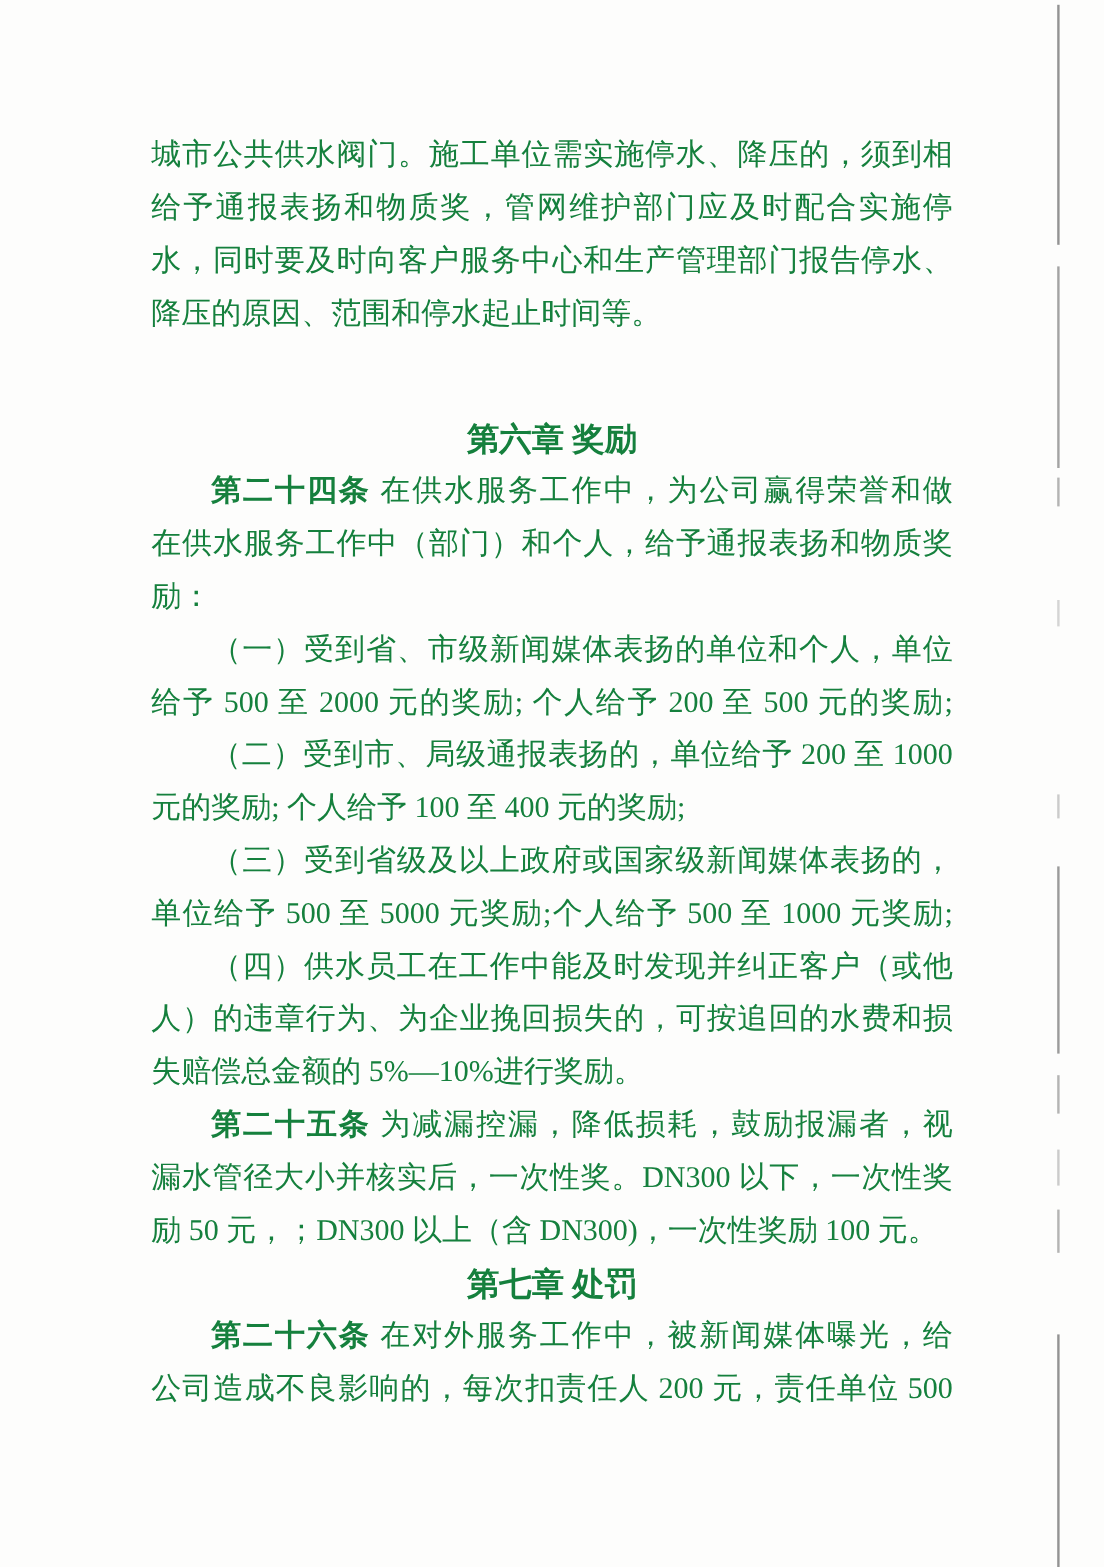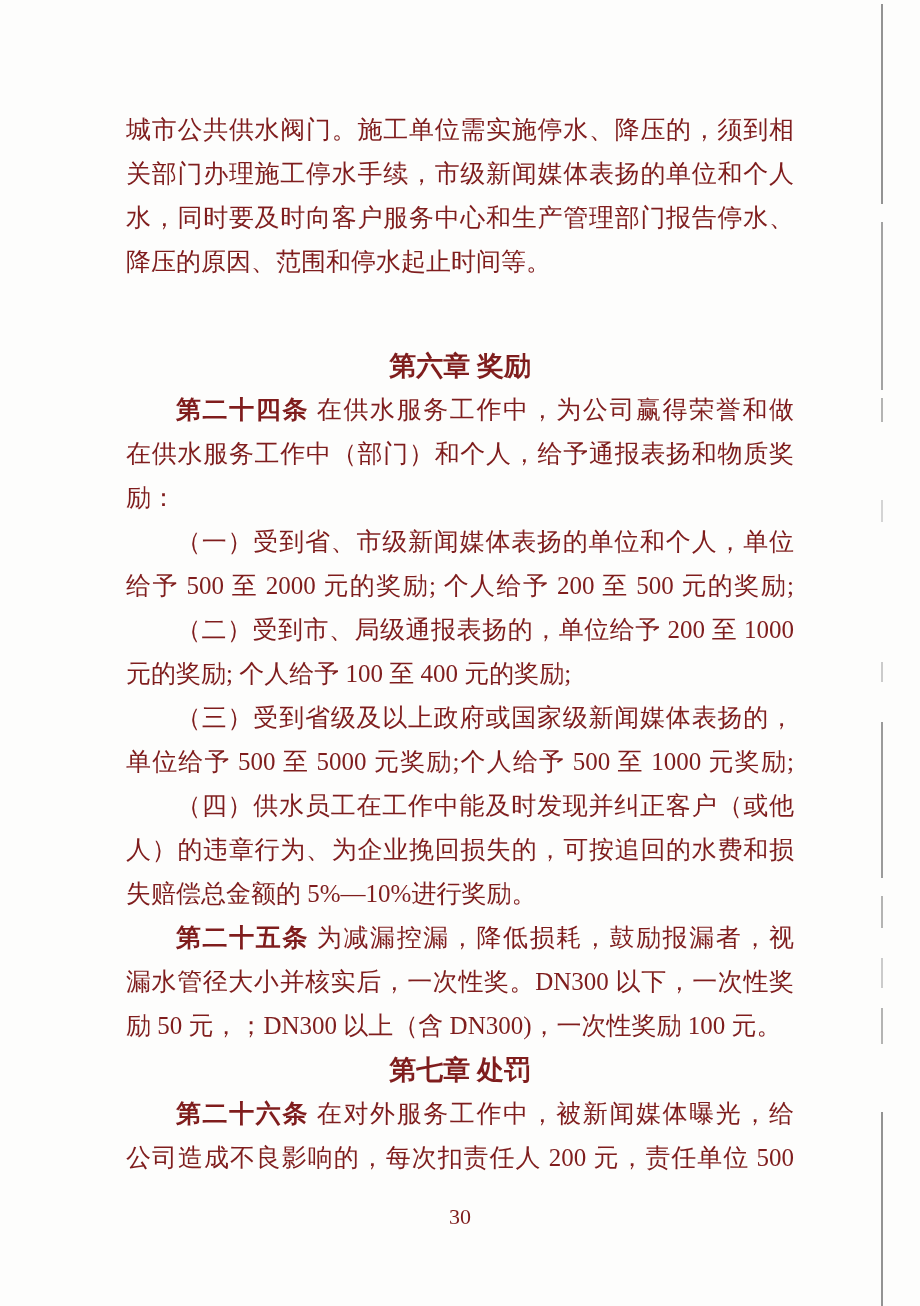--- a/index.html
+++ b/index.html
@@ -5,21 +5,21 @@
   html, body {
     margin: 0;
     padding: 0;
     background: #ffffff;
   }
   .page {
     position: relative;
     width: 920px;
     height: 1306px;
     background: #fdfdfc;
-    color: #7f1d1d;
+    color: #15803d;
     font-family: "Liberation Serif", "DejaVu Serif", serif;
     overflow: hidden;
   }
   .textcol {
     position: absolute;
     left: 126px;
     top: 108px;
     width: 668px;
   }
   .line {
@@ -63,21 +63,21 @@
     width: 2px;
     background: #5a5a5a;
   }
 </style>
 </head>
 <body>
 
 <div class="page">
   <div class="textcol" id="textcol">
       <div class="line j">城市公共供水阀门。施工单位需实施停水、降压的，须到相</div>
-      <div class="line j">关部门办理施工停水手续，市级新闻媒体表扬的单位和个人</div>
+      <div class="line j">给予通报表扬和物质奖，管网维护部门应及时配合实施停</div>
       <div class="line j">水，同时要及时向客户服务中心和生产管理部门报告停水、</div>
       <div class="line">降压的原因、范围和停水起止时间等。</div>
       <div class="heading gap-lg">第六章 奖励</div>
       <div class="line j ind"><span class="b">第二十四条</span> 在供水服务工作中，为公司赢得荣誉和做</div>
       <div class="line j">在供水服务工作中（部门）和个人，给予通报表扬和物质奖</div>
       <div class="line">励：</div>
       <div class="line j ind">（一）受到省、市级新闻媒体表扬的单位和个人，单位</div>
       <div class="line j">给予 500 至 2000 元的奖励; 个人给予 200 至 500 元的奖励;</div>
       <div class="line j ind">（二）受到市、局级通报表扬的，单位给予 200 至 1000</div>
       <div class="line">元的奖励; 个人给予 100 至 400 元的奖励;</div>
@@ -86,21 +86,20 @@
       <div class="line j ind">（四）供水员工在工作中能及时发现并纠正客户（或他</div>
       <div class="line j">人）的违章行为、为企业挽回损失的，可按追回的水费和损</div>
       <div class="line">失赔偿总金额的 5%—10%进行奖励。</div>
       <div class="line j ind"><span class="b">第二十五条</span> 为减漏控漏，降低损耗，鼓励报漏者，视</div>
       <div class="line j">漏水管径大小并核实后，一次性奖。DN300 以下，一次性奖</div>
       <div class="line">励 50 元，；DN300 以上（含 DN300)，一次性奖励 100 元。</div>
       <div class="heading gap-sm">第七章 处罚</div>
       <div class="line j ind"><span class="b">第二十六条</span> 在对外服务工作中，被新闻媒体曝光，给</div>
       <div class="line j">公司造成不良影响的，每次扣责任人 200 元，责任单位 500</div>
     </div>
-  <div class="footer">30</div>
   <div id="artifacts">
       <div class="artifact-seg" style="top: 4px; height: 200px; opacity: 0.65; background: rgb(90, 90, 90);"></div>
       <div class="artifact-seg" style="top: 222px; height: 168px; opacity: 0.55; background: rgb(90, 90, 90);"></div>
       <div class="artifact-seg" style="top: 398px; height: 24px; opacity: 0.45; background: rgb(90, 90, 90);"></div>
       <div class="artifact-seg" style="top: 500px; height: 22px; opacity: 0.25; background: rgb(90, 90, 90);"></div>
       <div class="artifact-seg" style="top: 662px; height: 20px; opacity: 0.3; background: rgb(90, 90, 90);"></div>
       <div class="artifact-seg" style="top: 722px; height: 156px; opacity: 0.6; background: rgb(90, 90, 90);"></div>
       <div class="artifact-seg" style="top: 896px; height: 32px; opacity: 0.45; background: rgb(90, 90, 90);"></div>
       <div class="artifact-seg" style="top: 958px; height: 30px; opacity: 0.3; background: rgb(90, 90, 90);"></div>
       <div class="artifact-seg" style="top: 1008px; height: 36px; opacity: 0.45; background: rgb(90, 90, 90);"></div>

